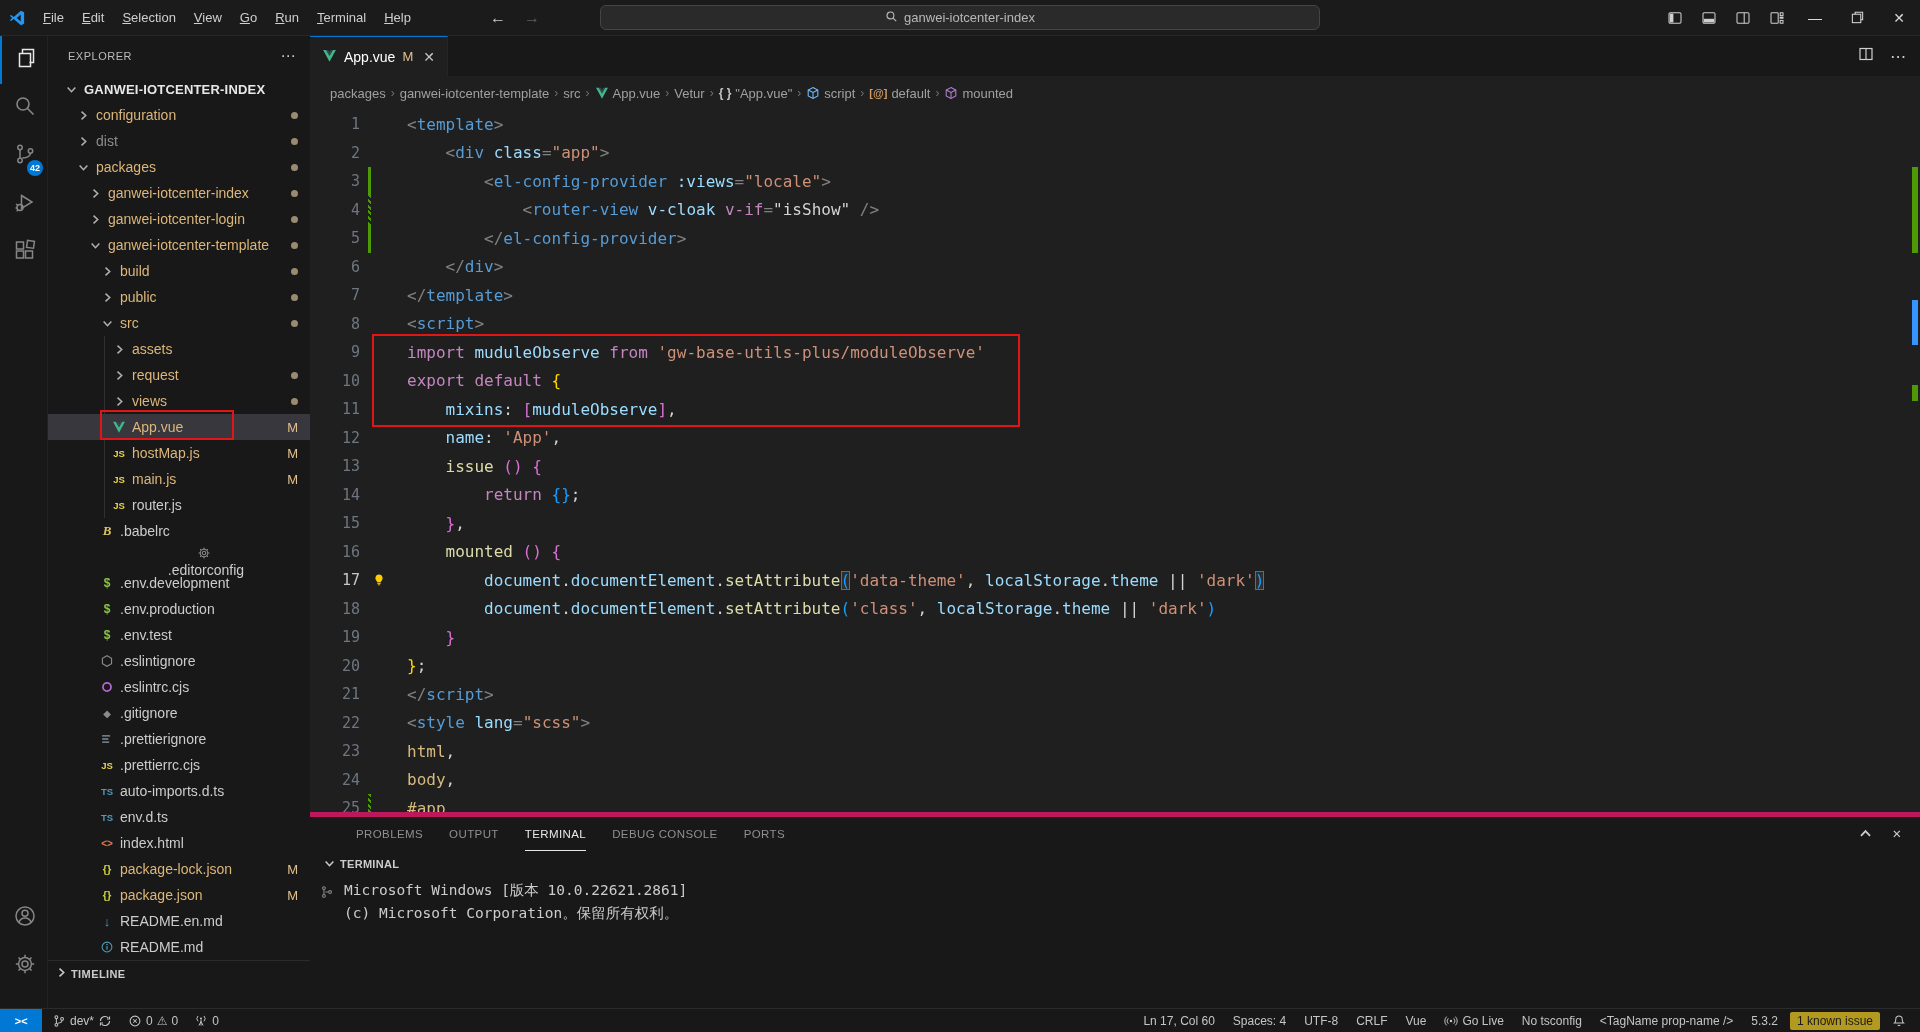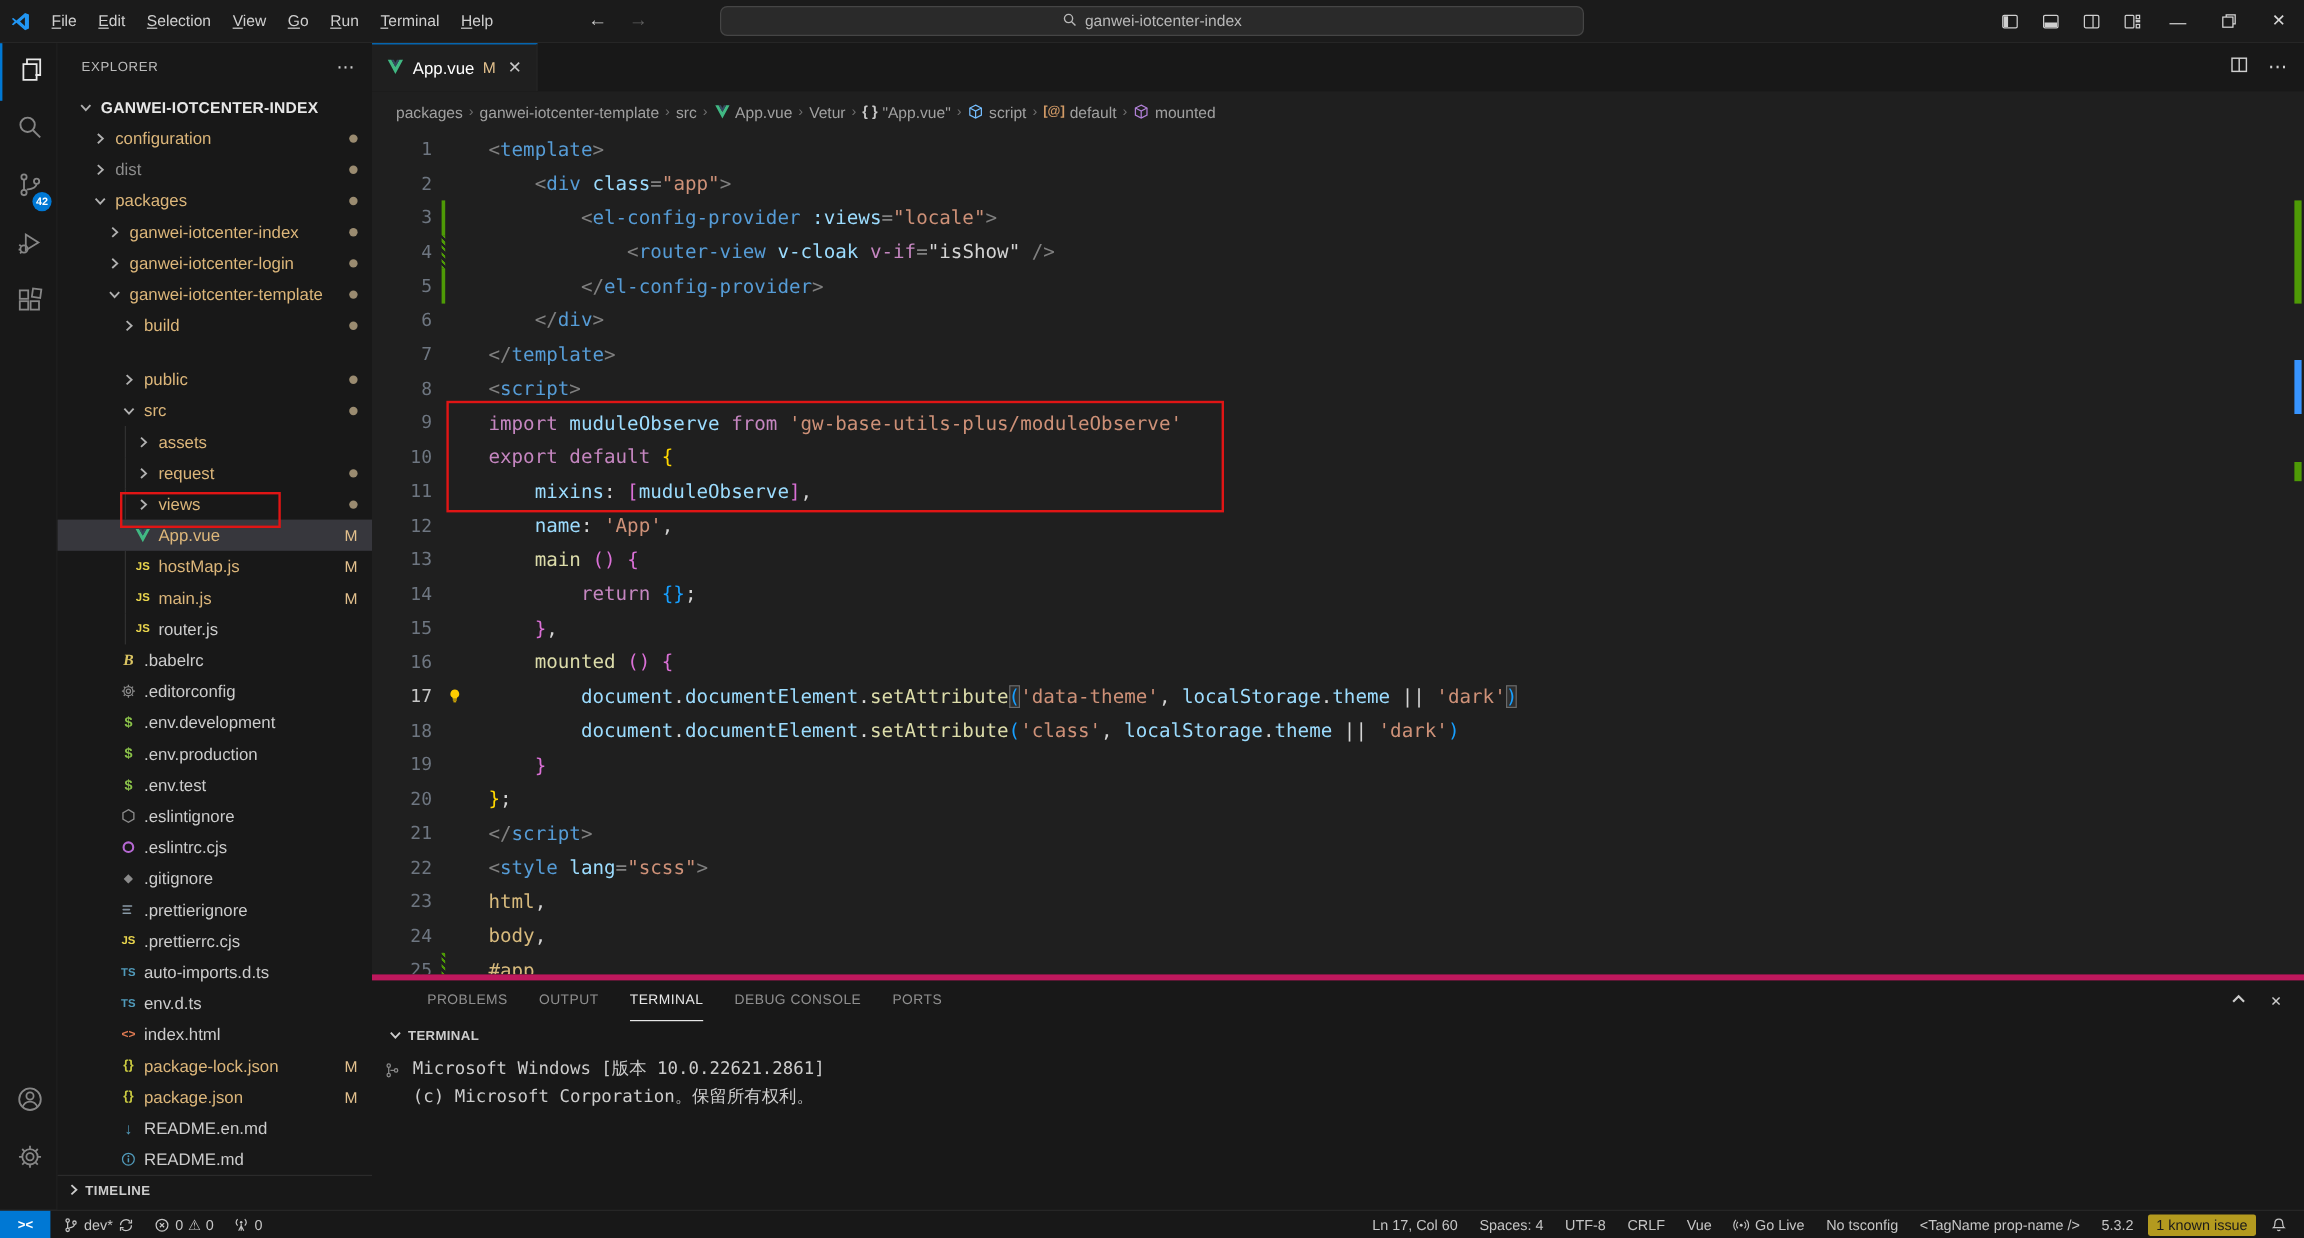--- a/index.html
+++ b/index.html
@@ -318,21 +318,21 @@
             <span class="chev" style="display: inline-flex; align-items: center; justify-content: center;">
               <svg viewBox="0 0 10 10" fill="none" stroke="currentColor" stroke-width="1.4">
                 <path d="M3.2 1.5 7 5 3.2 8.5"></path>
               </svg>
             </span>
             <span class="lbl c-mod">build</span>
             <span class="marker">
               <span class="mk-dot"></span>
             </span>
           </div>
-          <div class="trow" style="padding-left: 50px; margin-top: 19px;">
+          <div class="trow" style="padding-left: 50px;">
             <span class="chev" style="display: inline-flex; align-items: center; justify-content: center;">
               <svg viewBox="0 0 10 10" fill="none" stroke="currentColor" stroke-width="1.4">
                 <path d="M3.2 1.5 7 5 3.2 8.5"></path>
               </svg>
             </span>
             <span class="lbl c-mod">public</span>
             <span class="marker">
               <span class="mk-dot"></span>
             </span>
           </div>
@@ -412,21 +412,21 @@
               <span style="color:#e8d44d;font-weight:bold;font-size:9.5px;font-family:'Liberation Sans',sans-serif">JS</span>
             </span>
             <span class="lbl c-plain">router.js</span>
           </div>
           <div class="trow" style="padding-left: 50px;">
             <span class="ficon" style="display: inline-flex; align-items: center; justify-content: center;">
               <span style="color:#d9c362;font-weight:bold;font-style:italic;font-family:'Liberation Serif',serif;font-size:13px">B</span>
             </span>
             <span class="lbl c-plain">.babelrc</span>
           </div>
-          <div class="trow" style="padding-left: 50px;">
+          <div class="trow" style="padding-left: 50px; flex-direction: column;">
             <span class="ficon" style="display: inline-flex; align-items: center; justify-content: center;">
               <svg viewBox="0 0 16 16" fill="none" stroke="#8a8a8a" stroke-width="1.2" style="width: 14px; height: 14px;">
                 <circle cx="8" cy="8" r="2"></circle>
                 <circle cx="8" cy="8" r="4.3"></circle>
                 <path d="M8 1.8v2M8 12.2v2M1.8 8h2M12.2 8h2M3.6 3.6l1.4 1.4M11 11l1.4 1.4M12.4 3.6 11 5M5 11l-1.4 1.4"></path>
               </svg>
             </span>
             <span class="lbl c-plain">.editorconfig</span>
           </div>
           <div class="trow" style="padding-left: 50px;">
@@ -697,21 +697,21 @@
             <div class="cl">
               <span class="ln">12</span>
               <span class="bar "></span>
               <span class="gl"></span>
               <span class="ct"><span class="pl">    </span><span class="at">name</span><span class="pl">: </span><span class="st">'App'</span><span class="pl">,</span></span>
             </div>
             <div class="cl">
               <span class="ln">13</span>
               <span class="bar "></span>
               <span class="gl"></span>
-              <span class="ct"><span class="pl">    </span><span class="fn">main</span><span class="pl"> </span><span class="b2">(</span><span class="b2">)</span><span class="pl"> </span><span class="b2">{</span></span>
+              <span class="ct"><span class="pl">    </span><span class="fn">issue</span><span class="pl"> </span><span class="b2">(</span><span class="b2">)</span><span class="pl"> </span><span class="b2">{</span></span>
             </div>
             <div class="cl">
               <span class="ln">14</span>
               <span class="bar "></span>
               <span class="gl"></span>
               <span class="ct"><span class="pl">        </span><span class="kw">return</span><span class="pl"> </span><span class="b3">{</span><span class="b3">}</span><span class="pl">;</span></span>
             </div>
             <div class="cl">
               <span class="ln">15</span>
               <span class="bar "></span>

